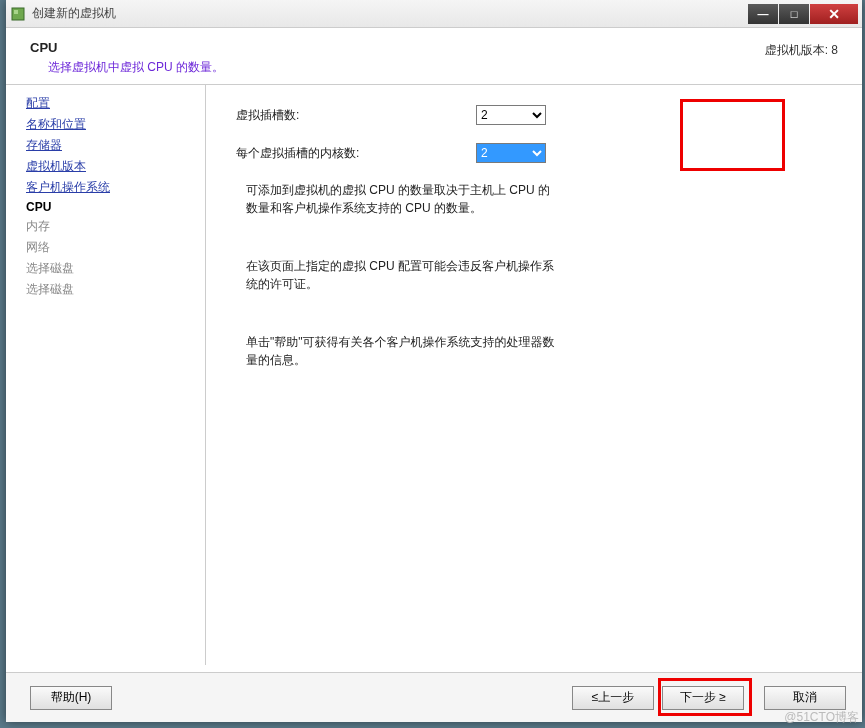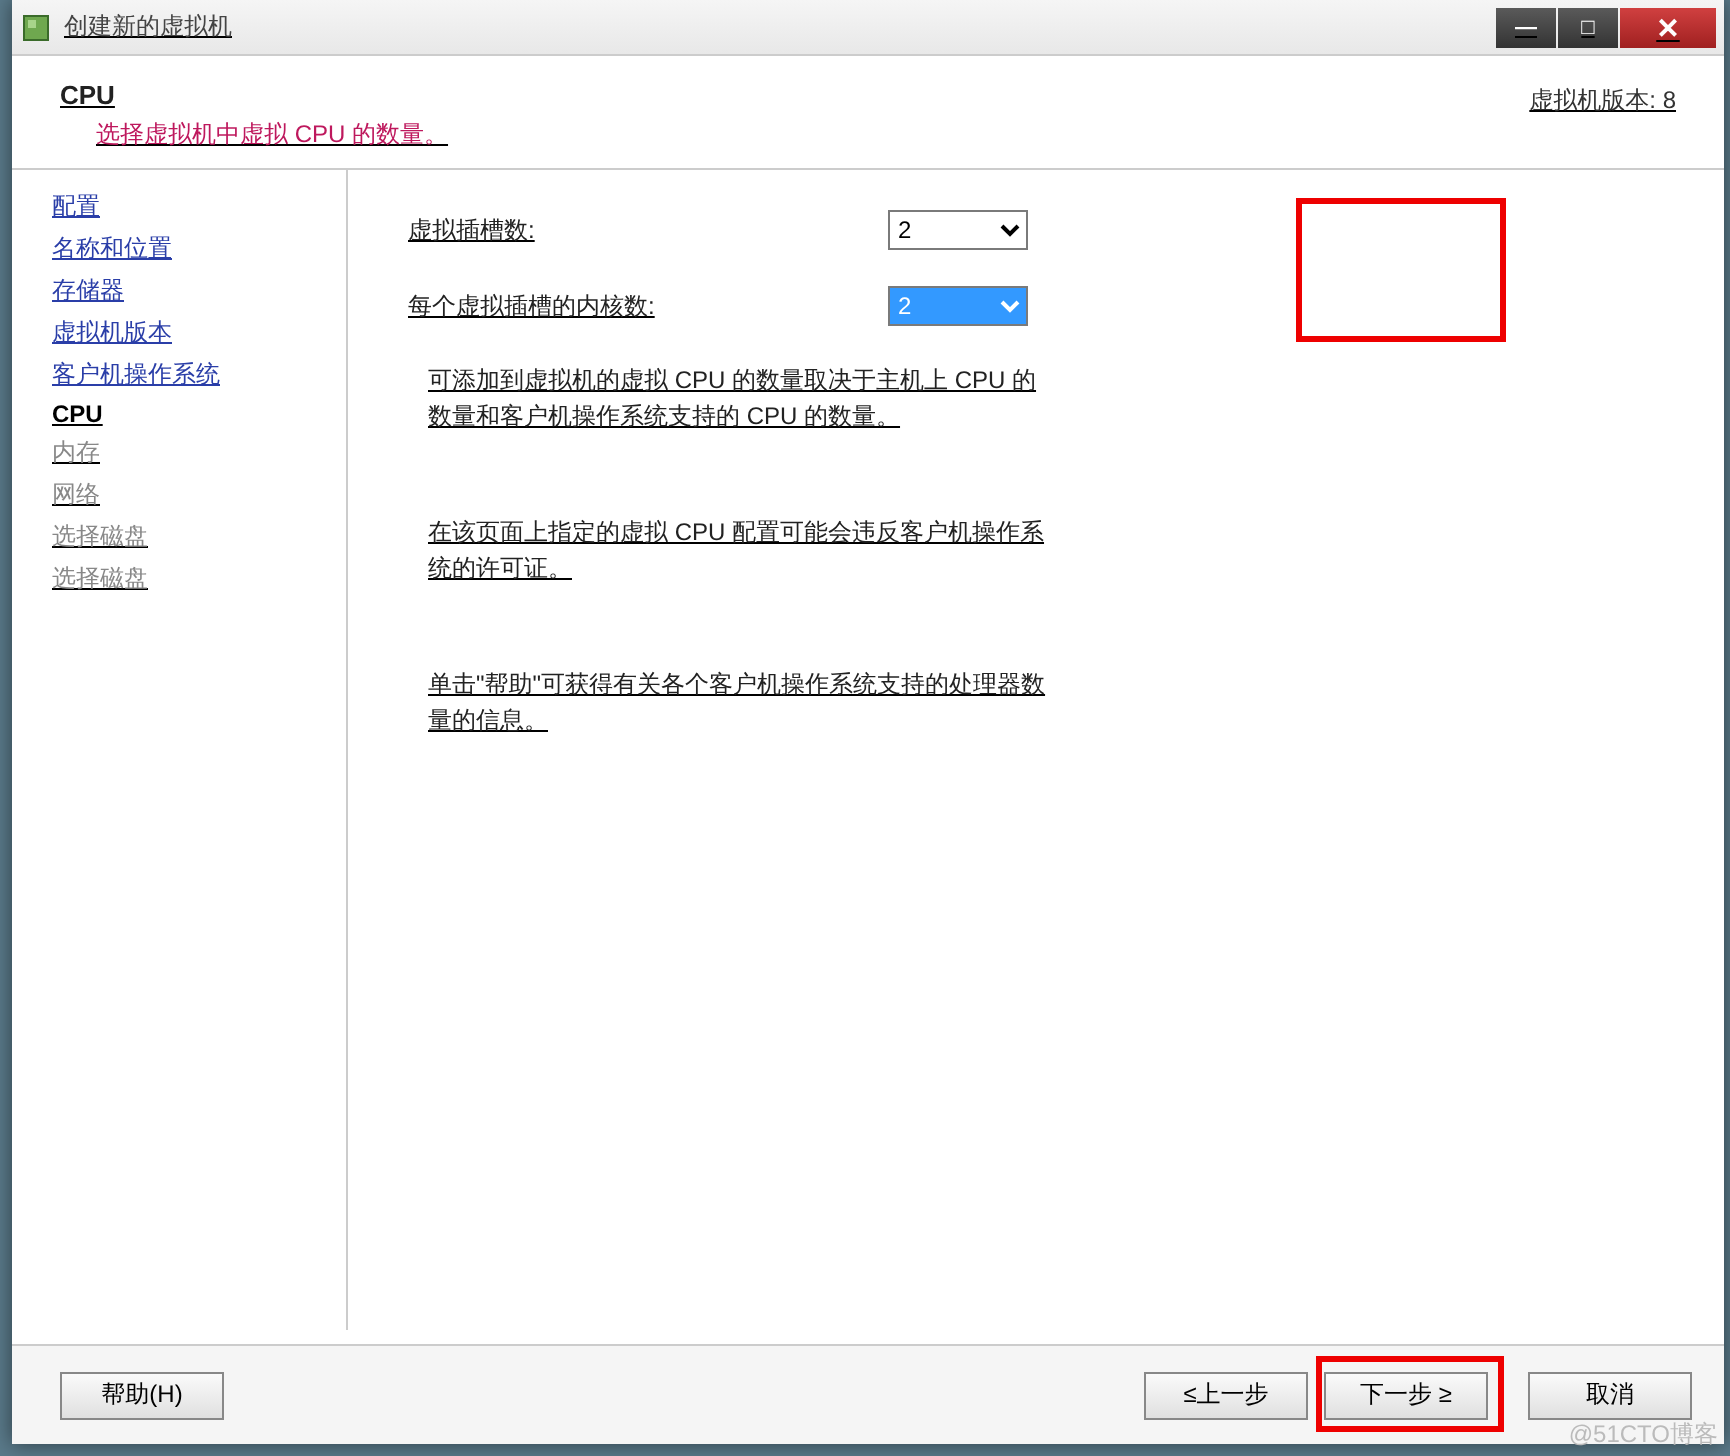--- a/index.html
+++ b/index.html
@@ -1,32 +1,32 @@
 <!DOCTYPE html>
 <html><head>
 <meta charset="utf-8">
 <style>
 * { box-sizing: border-box; margin: 0; padding: 0; }
 body { font-family: "Microsoft YaHei", SimSun, Tahoma, sans-serif; font-size: 12px; background: #5a7a8a; width: 865px; height: 728px; position: relative; overflow: hidden; }
-.window { position: absolute; left: 6px; top: 0; width: 856px; height: 722px; background: #fff; box-shadow: 0 0 10px rgba(0,0,0,0.5); text-decoration: underline; }
+.window { position: absolute; left: 6px; top: 0; width: 856px; height: 722px; background: #fff; box-shadow: 0 0 10px rgba(0,0,0,0.5); }
 .titlebar { height: 28px; background: linear-gradient(#f5f5f5, #e8e8e8); border-bottom: 1px solid #ccc; display: flex; align-items: center; padding: 0 4px; }
 .titlebar .icon { width: 16px; height: 16px; margin-right: 6px; display: flex; align-items: center; justify-content: center; }
 .titlebar .title { flex: 1; color: #444; font-size: 12px; }
 .wincontrols { display: flex; }
 .winbtn { width: 30px; height: 20px; margin-left: 1px; display: flex; align-items: center; justify-content: center; color: #fff; cursor: pointer; font-weight: bold; font-size: 11px; }
 .min { background: linear-gradient(#5a5a5a, #333); }
 .max { background: linear-gradient(#5a5a5a, #333); }
 .close { background: linear-gradient(#d04040, #a02020); width: 48px; font-size: 14px; }
 .header-section { padding: 12px 24px 8px 24px; border-bottom: 1px solid #ccc; display: flex; align-items: flex-start; }
 .header-left { flex: 1; }
 .header-title { font-weight: bold; font-size: 13px; color: #222; }
-.header-sub { margin-left: 18px; margin-top: 4px; color: #be185d; font-size: 12px; }
+.header-sub { margin-left: 18px; margin-top: 4px; color: #6d28d9; font-size: 12px; }
 .vm-version { color: #333; font-size: 12px; margin-top: 2px; }
 .body-section { display: flex; height: 580px; }
-.sidebar { width: 168px; border-right: 1px solid #ccc; padding: 10px 0 0 20px; }
+.sidebar { width: 200px; border-right: 1px solid #ccc; padding: 10px 0 0 20px; }
 .sidebar .item { display: block; font-size: 12px; margin-bottom: 4px; cursor: pointer; }
 .sidebar .link { color: #2a3ea8; text-decoration: underline; }
 .sidebar .current { color: #000; font-weight: bold; text-decoration: none; }
 .sidebar .future { color: #888; text-decoration: none; cursor: default; }
 .main { flex: 1; padding: 20px 30px; position: relative; }
 .row { display: flex; align-items: center; margin-bottom: 18px; }
 .row .label { width: 240px; color: #222; }
 .row .value { width: 100px; }
 select.dd { width: 70px; height: 20px; font-size: 12px; background: #fff; border: 1px solid #7a7a7a; }
 select.dd.selected { background: #3399ff; color: #fff; }

